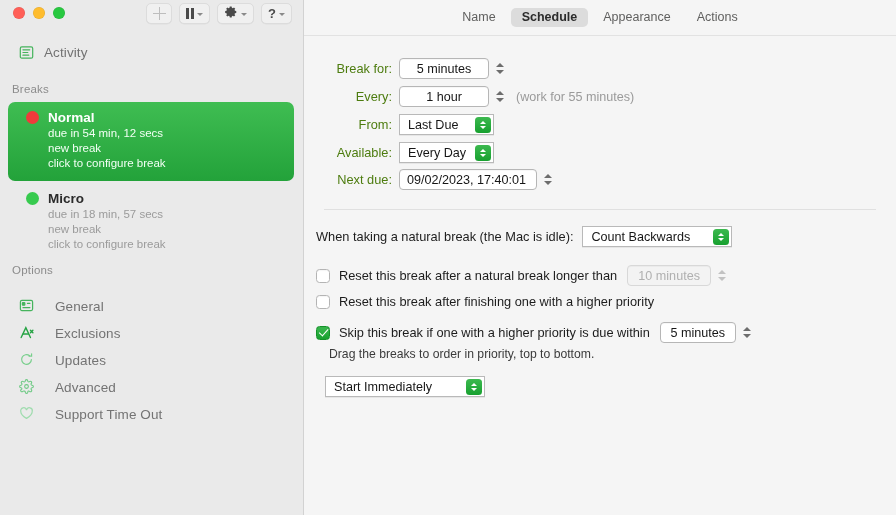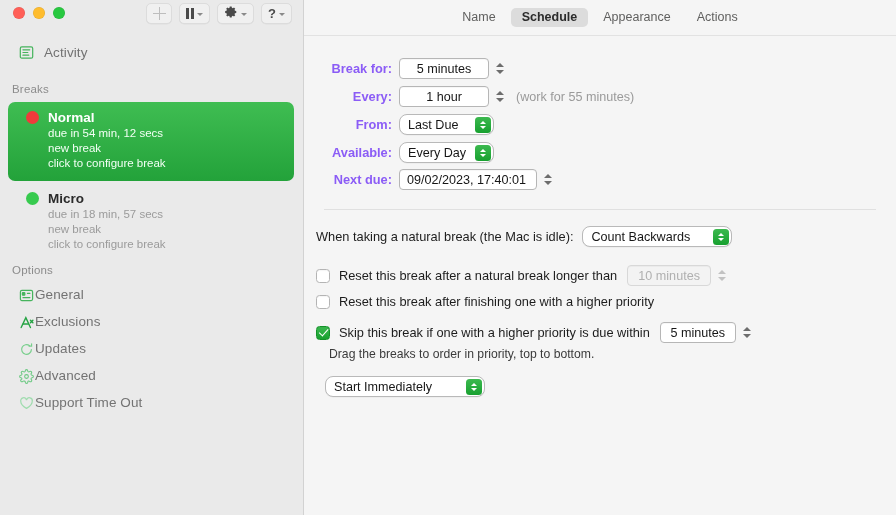--- a/index.html
+++ b/index.html
@@ -102,21 +102,21 @@
   .break-row.selected .break-title { color: #ffffff; }
   .break-sub { margin-left: 22px; margin-top: 1px; }
   .break-sub div {
     font-size: 11.5px; color: #9b9b9b; line-height: 15px;
   }
   .break-row.selected .break-sub div { color: #f2fff4; }
 
   
   .options-list { position: absolute; top: 287px; left: 12px; width: 280px; }
   .opt-row {
-    display: flex; align-items: flex-start; gap: 0;
+    display: flex; align-items: flex-end; gap: 20px;
     height: 27px; padding: 0 6px; border-radius: 6px;
   }
   .opt-ic { width: 17px; height: 17px; display:flex; align-items:center; justify-content:center; flex:0 0 17px; }
 
   
   .main {
     flex: 1; position: relative; background: #f5f5f5; height: 515px;
   }
   .tabbar {
     position: relative; height: 36px;
@@ -131,22 +131,22 @@
   }
   .tab.active {
     background: #dcdcdc; color: #2b2b2b; font-weight: 700;
   }
 
   .content { position: relative; padding: 0; }
 
   
   .frow { display: flex; align-items: center; position: absolute; }
   .flabel {
-    font-size: 12.8px; color: #8b5cf6; text-align: right;
-    width: 80px; margin-right: 7px; font-weight: 700;
+    font-size: 12.8px; color: #4d7c0f; text-align: right;
+    width: 80px; margin-right: 7px; font-weight: 400;
   }
   .tfield {
     background: #ffffff;
     border: 0.5px solid #b6b6b6;
     border-radius: 4px;
     height: 21px;
     display: flex; align-items: center;
     font-size: 12.6px; color: #161616;
     box-shadow: inset 0 1px 1px rgba(0,0,0,.035);
   }
@@ -167,21 +167,21 @@
   .stepper .up { border-bottom: 4.6px solid #6d6d6d; }
   .stepper .dn { border-top: 4.6px solid #6d6d6d; }
   .stepper.off .up { border-bottom-color: #c2c2c2; }
   .stepper.off .dn { border-top-color: #c2c2c2; }
 
   
   .popup {
     height: 21px;
     background: #ffffff;
     border: 0.5px solid #b9b9b9;
-    border-radius: 8px;
+    border-radius: 0;
     display: flex; align-items: center;
     position: relative;
     font-size: 12.6px; color: #161616;
     box-shadow: 0 0.5px 0.5px rgba(0,0,0,.06);
     padding-left: 8px;
   }
   .popup .pv { flex: 1; white-space: nowrap; }
   .popup .knob {
     width: 16px; height: 16px;
     background: linear-gradient(180deg,#3cb94f 0%,#17a02f 100%);

